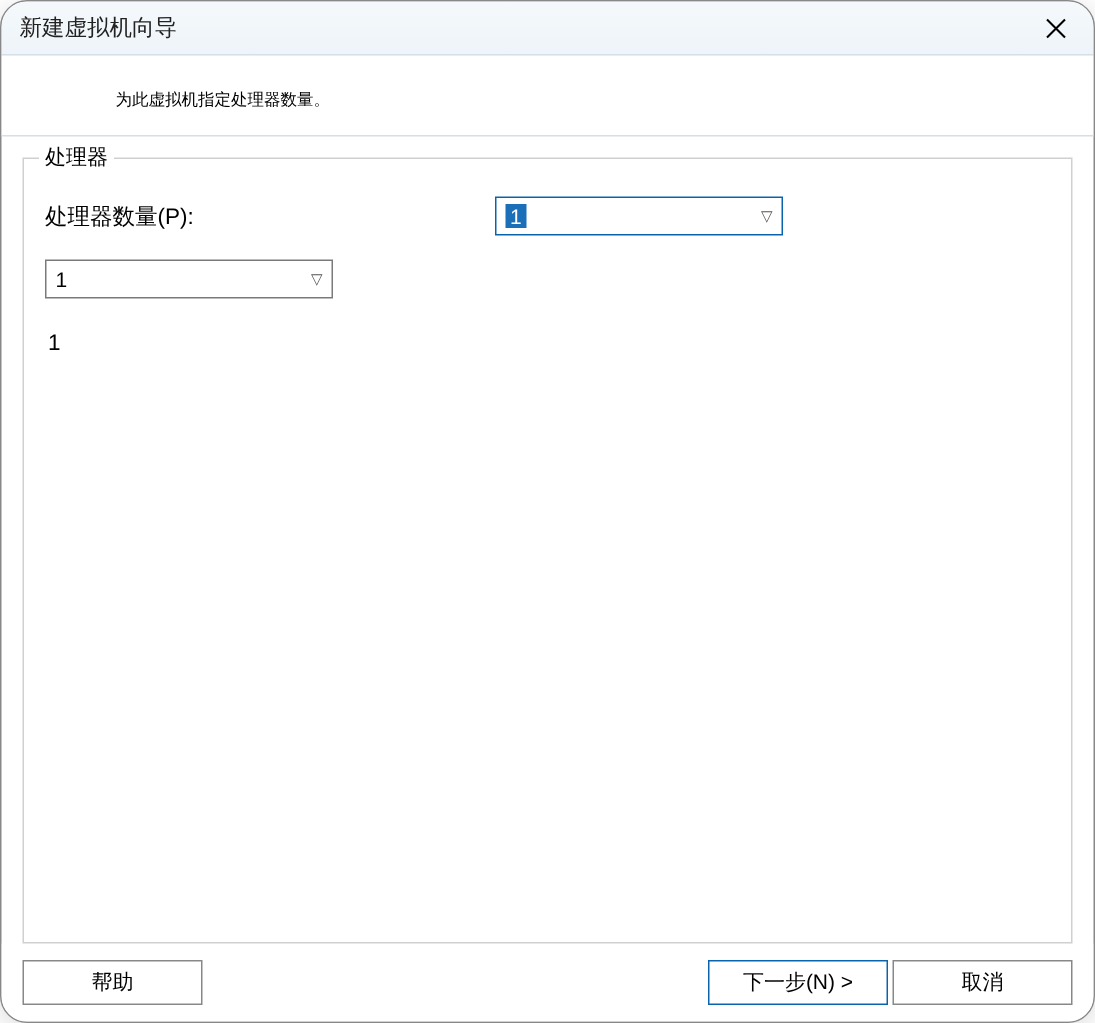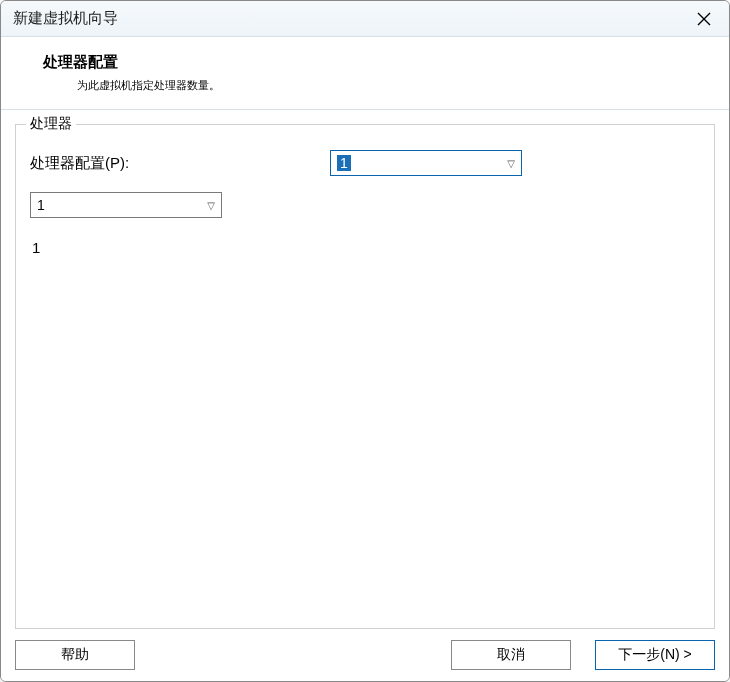--- a/index.html
+++ b/index.html
@@ -7,21 +7,21 @@
     margin: 0; padding: 0;
     font-family: "Microsoft YaHei", "SimSun", Tahoma, sans-serif;
     font-size: 14px;
     color: #000;
     background: #fff;
   }
   .window {
     width: 730px;
     height: 682px;
     border: 1px solid #888;
-    border-radius: 6px;
+    border-radius: 18px;
     box-shadow: 0 4px 20px rgba(0,0,0,0.15);
     display: flex;
     flex-direction: column;
     margin: 0;
     background: #fff;
     overflow: hidden;
   }
   .titlebar {
     height: 36px;
     background: linear-gradient(#f5f9fc,#eef4f9);
@@ -115,21 +115,21 @@
   .static-val {
     font-size: 15px;
     padding-left: 2px;
   }
   .footer {
     height: 52px;
     border-top: 0;
     display: flex;
     align-items: center;
     padding: 0 14px;
-    gap: 24px;
+    gap: 3px;
     background:#fff;
   }
   .spacer { flex: 1; }
   .btn {
     height: 30px;
     min-width: 120px;
     border: 1px solid #888;
     background: #fff;
     font-size: 14px;
     display: flex; align-items:center; justify-content:center;
@@ -171,30 +171,29 @@
   <div class="titlebar">
     <span class="titlebar-title">新建虚拟机向导</span>
     <div class="close-btn">
       <svg width="14" height="14" viewBox="0 0 14 14">
           <path d="M1 1 L13 13 M13 1 L1 13" stroke="#000" stroke-width="1.4" fill="none"></path>
         </svg>
     </div>
   </div>
 
   <div class="header">
-    <div class="header-title">处理器配置</div>
     <div class="header-subtitle">为此虚拟机指定处理器数量。</div>
   </div>
 
   <div class="content">
     <div class="group">
       <span class="group-label">处理器</span>
 
       <div class="row">
-        <div class="row-label">处理器配置(P):</div>
+        <div class="row-label">处理器数量(P):</div>
         <div class="combo focused">
           <span class="value sel">1</span>
           <span class="chev">▽</span>
         </div>
       </div>
 
       <div class="row">
         <div class="combo">
           <span class="value">1</span>
           <span class="chev">▽</span>
@@ -206,21 +205,21 @@
       </div>
 
     </div>
   </div>
 
   <div class="footer">
     <div class="btn">
       <span>帮助</span>
     </div>
     <div class="spacer"></div>
+    <div class="btn primary">
+      <span>下一步(N) &gt;</span>
+    </div>
     <div class="btn">
       <span>取消</span>
     </div>
-    <div class="btn primary">
-      <span>下一步(N) &gt;</span>
-    </div>
   </div>
 
 </div>
 
 </body></html>

